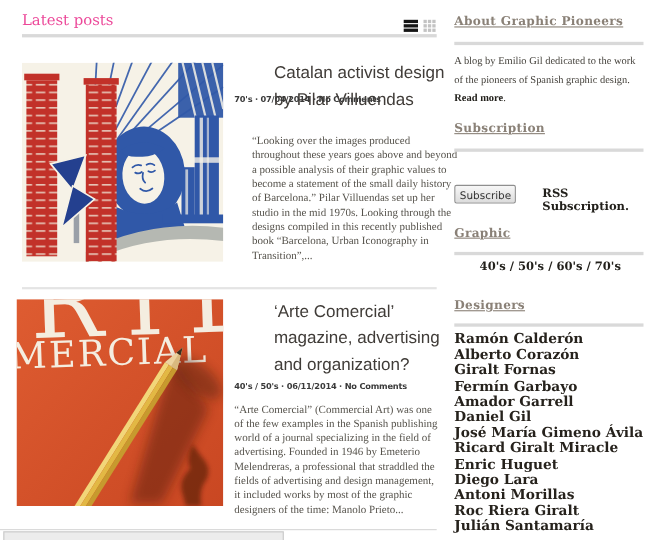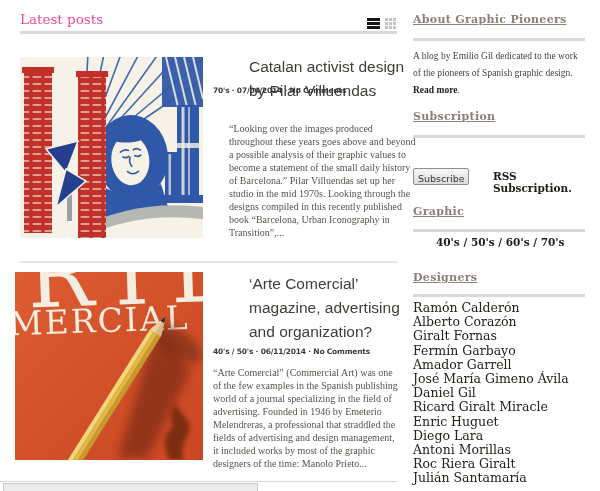--- a/index.html
+++ b/index.html
@@ -84,21 +84,21 @@
   #dec-div{top:229px;}
   #decades-row{
     position:absolute;top:236px;left:0;font-size:10.5px;font-weight:bold;color:#22201b;
     font-family:"DejaVu Serif", serif;white-space:nowrap;margin-left:23px;
   }
   #decades-row .sep{color:#22201b;}
   #des-h{top:271px;}
   #des-div{top:294px;}
   #designers-list{position:absolute;top:301px;left:0;width:172px;}
   .designer{
-    display:block;font-size:12.5px;line-height:14.2px;font-weight:normal;color:#26221c;
+    display:block;font-size:12.5px;line-height:14.2px;font-weight:bold;color:#26221c;
     font-family:"DejaVu Serif", serif;white-space:nowrap;
   }
 </style>
 </head>
 <body>
 
 <div class="abs" id="latest-title">Latest posts</div>
 
 <div class="abs" id="view-icons">
   <div class="icon-list">
@@ -248,22 +248,22 @@
   <div id="decades-row"><a>40's</a><span class="sep"> / </span><a>50's</a><span class="sep"> / </span><a>60's</a><span class="sep"> / </span><a>70's</a></div>
 
   <div class="side-h" id="des-h">Designers</div>
   <div class="side-div" id="des-div"></div>
   <div id="designers-list">
       <a class="designer">Ramón Calderón</a>
       <a class="designer">Alberto Corazón</a>
       <a class="designer">Giralt Fornas</a>
       <a class="designer">Fermín Garbayo</a>
       <a class="designer">Amador Garrell</a>
+      <a class="designer">Daniel Gil</a>
       <a class="designer">José María Gimeno Ávila</a>
-      <a class="designer">Daniel Gil</a>
       <a class="designer">Ricard Giralt Miracle</a>
       <a class="designer">Enric Huguet</a>
       <a class="designer">Diego Lara</a>
       <a class="designer">Antoni Morillas</a>
       <a class="designer">Roc Riera Giralt</a>
       <a class="designer">Julián Santamaría</a>
     </div>
 
 </div>
 

